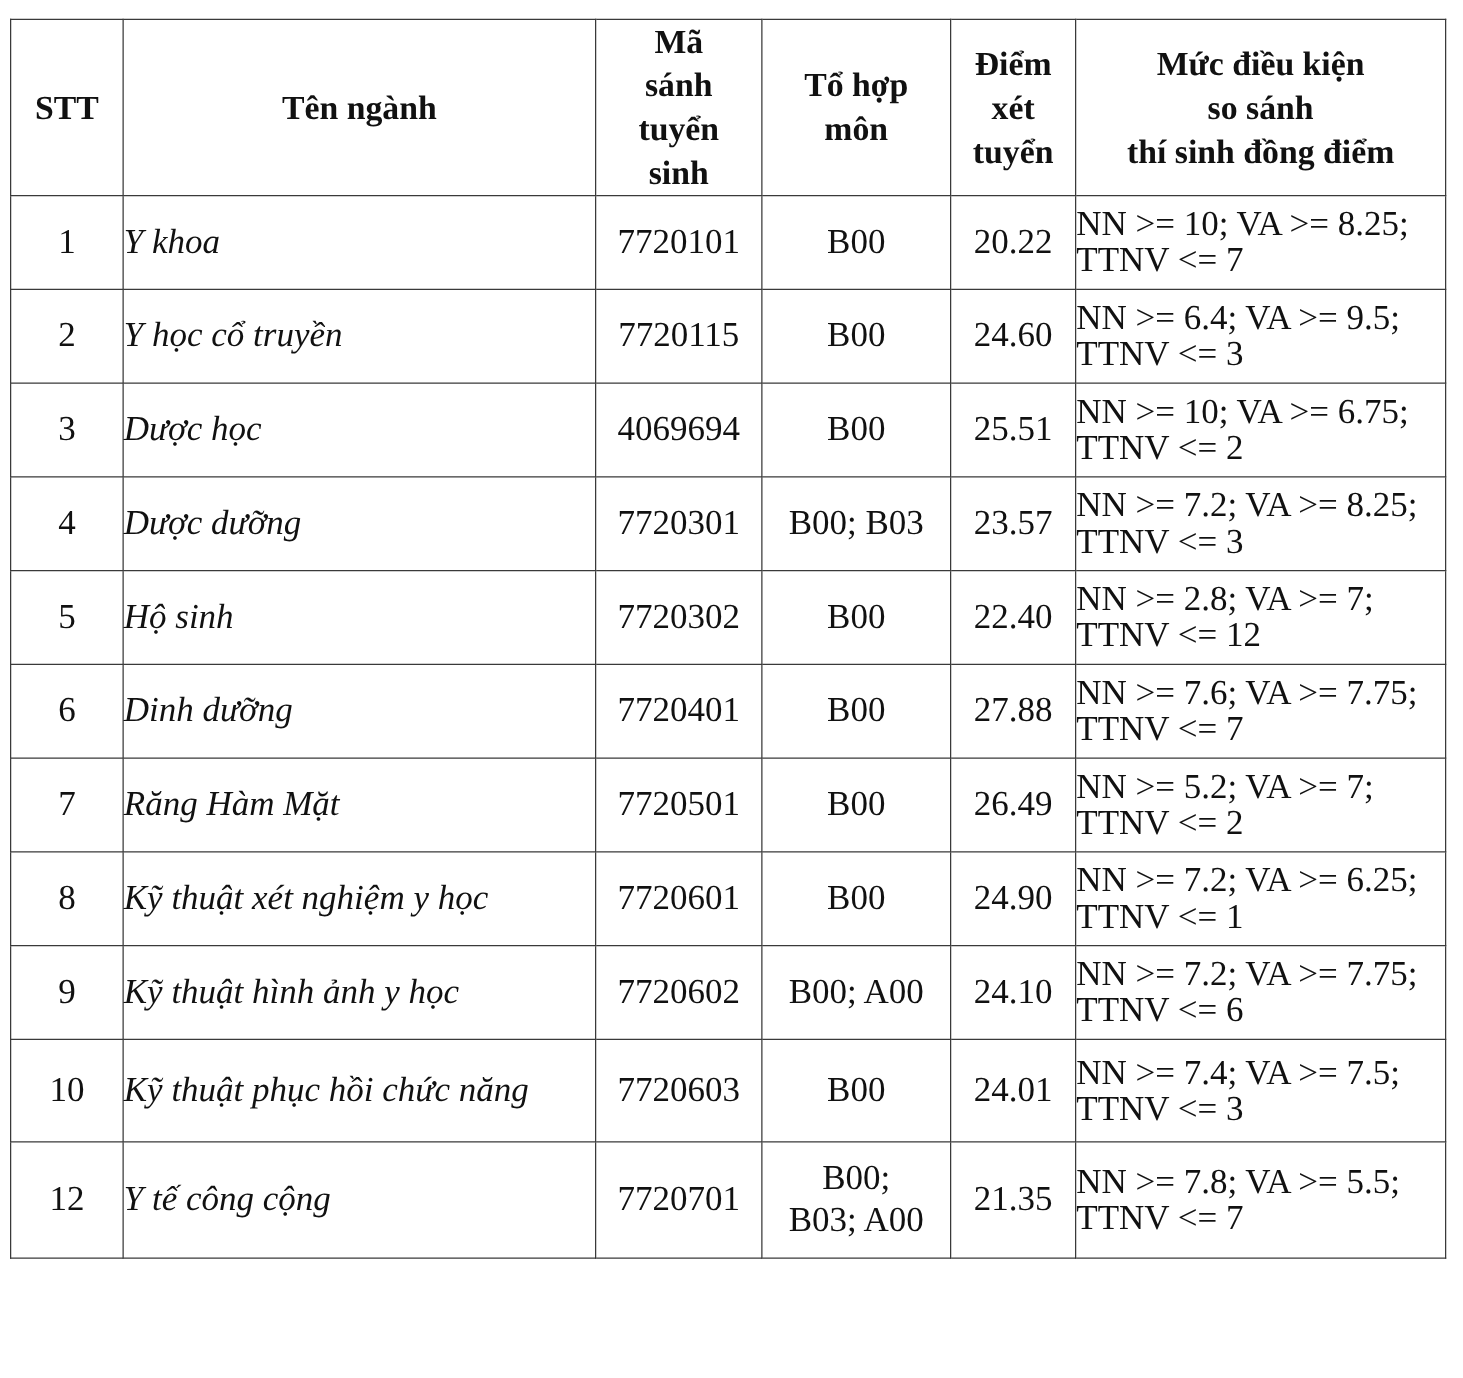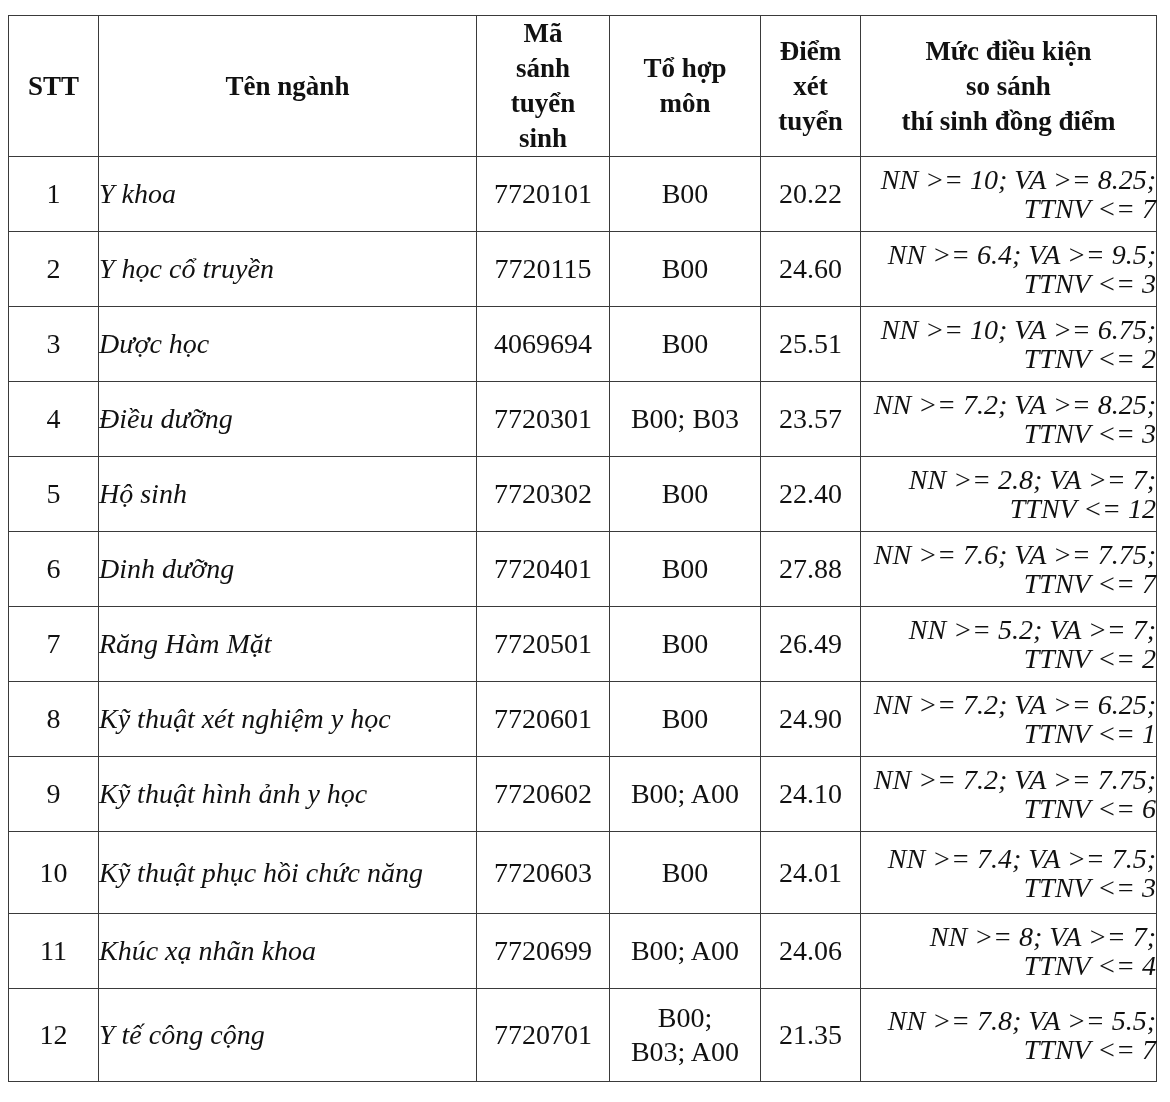--- a/index.html
+++ b/index.html
@@ -16,21 +16,21 @@
   table.admit th {
     font-weight: bold; font-size: 27px; line-height: 35px; text-align: center;
     height: 140px;
   }
   table.admit td { font-size: 28px; height: 74px; }
   td.c-stt { text-align: center; }
   td.c-name { text-align: left; padding-left: 12px; font-style: italic; }
   td.c-code { text-align: center; }
   td.c-combo { text-align: center; line-height: 34px; }
   td.c-score { text-align: center; }
-  td.c-cond { text-align: right; padding-left: 12px; font-size: 24px; line-height: 29px; font-style: italic; }
+  td.c-cond { text-align: left; padding-left: 12px; font-size: 24px; line-height: 29px; }
   tr.tall td { height: 81px; }
   tr.taller td { height: 92px; }
   .hl { display: block; }
 </style>
 </head>
 <body>
 
 <table class="admit">
   <colgroup>
     <col style="width:90px">
@@ -105,21 +105,21 @@
           <span class="hl">B00</span>
         </td>
       <td class="c-score">25.51</td>
       <td class="c-cond">
           <span class="hl">NN &gt;= 10; VA &gt;= 6.75;</span>
           <span class="hl">TTNV &lt;= 2</span>
         </td>
     </tr>
     <tr>
       <td class="c-stt">4</td>
-      <td class="c-name">Điều dưỡng</td>
+      <td class="c-name">Dược dưỡng</td>
       <td class="c-code">7720301</td>
       <td class="c-combo">
           <span class="hl">B00; B03</span>
         </td>
       <td class="c-score">23.57</td>
       <td class="c-cond">
           <span class="hl">NN &gt;= 7.2; VA &gt;= 8.25;</span>
           <span class="hl">TTNV &lt;= 3</span>
         </td>
     </tr>
@@ -194,33 +194,20 @@
       <td class="c-code">7720603</td>
       <td class="c-combo">
           <span class="hl">B00</span>
         </td>
       <td class="c-score">24.01</td>
       <td class="c-cond">
           <span class="hl">NN &gt;= 7.4; VA &gt;= 7.5;</span>
           <span class="hl">TTNV &lt;= 3</span>
         </td>
     </tr>
-    <tr>
-      <td class="c-stt">11</td>
-      <td class="c-name">Khúc xạ nhãn khoa</td>
-      <td class="c-code">7720699</td>
-      <td class="c-combo">
-          <span class="hl">B00; A00</span>
-        </td>
-      <td class="c-score">24.06</td>
-      <td class="c-cond">
-          <span class="hl">NN &gt;= 8; VA &gt;= 7;</span>
-          <span class="hl">TTNV &lt;= 4</span>
-        </td>
-    </tr>
     <tr class="taller">
       <td class="c-stt">12</td>
       <td class="c-name">Y tế công cộng</td>
       <td class="c-code">7720701</td>
       <td class="c-combo">
           <span class="hl">B00;</span>
           <span class="hl">B03; A00</span>
         </td>
       <td class="c-score">21.35</td>
       <td class="c-cond">

